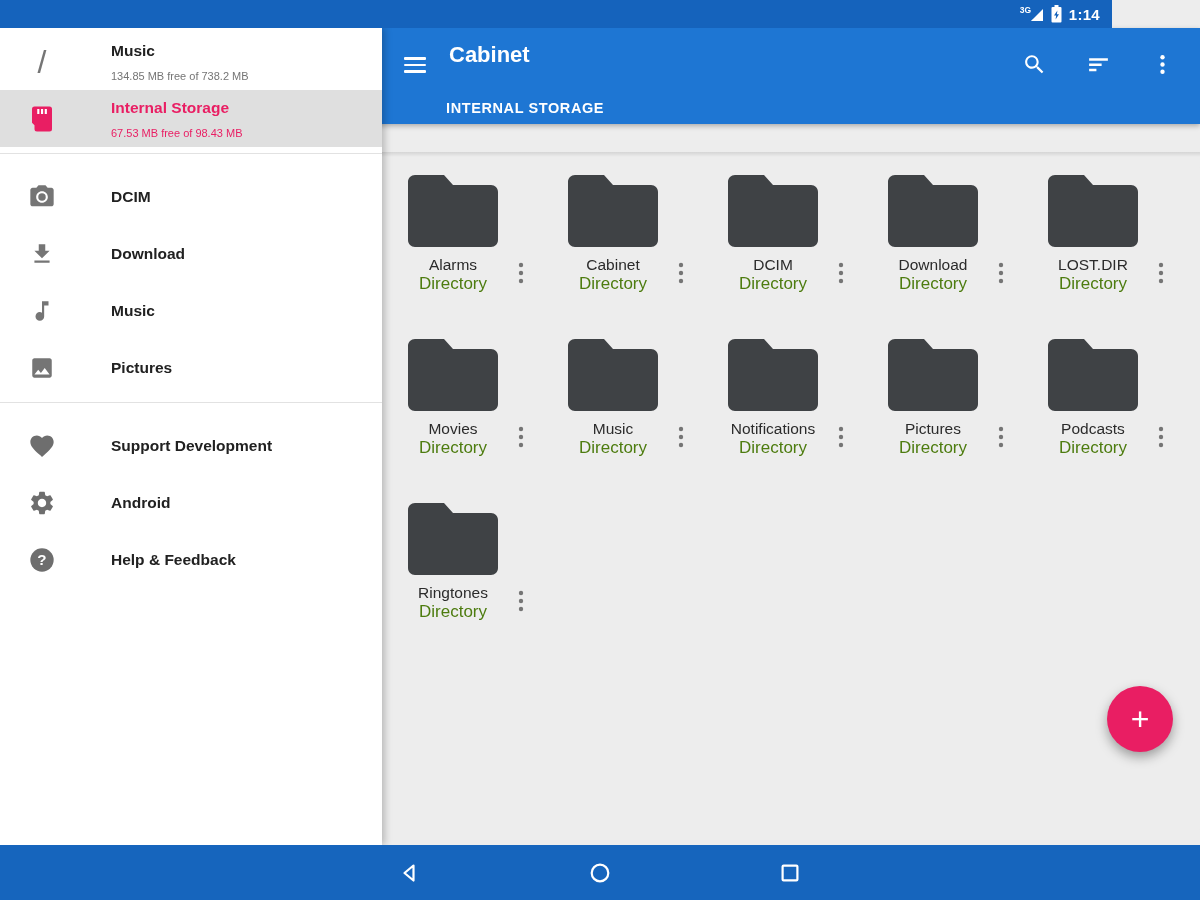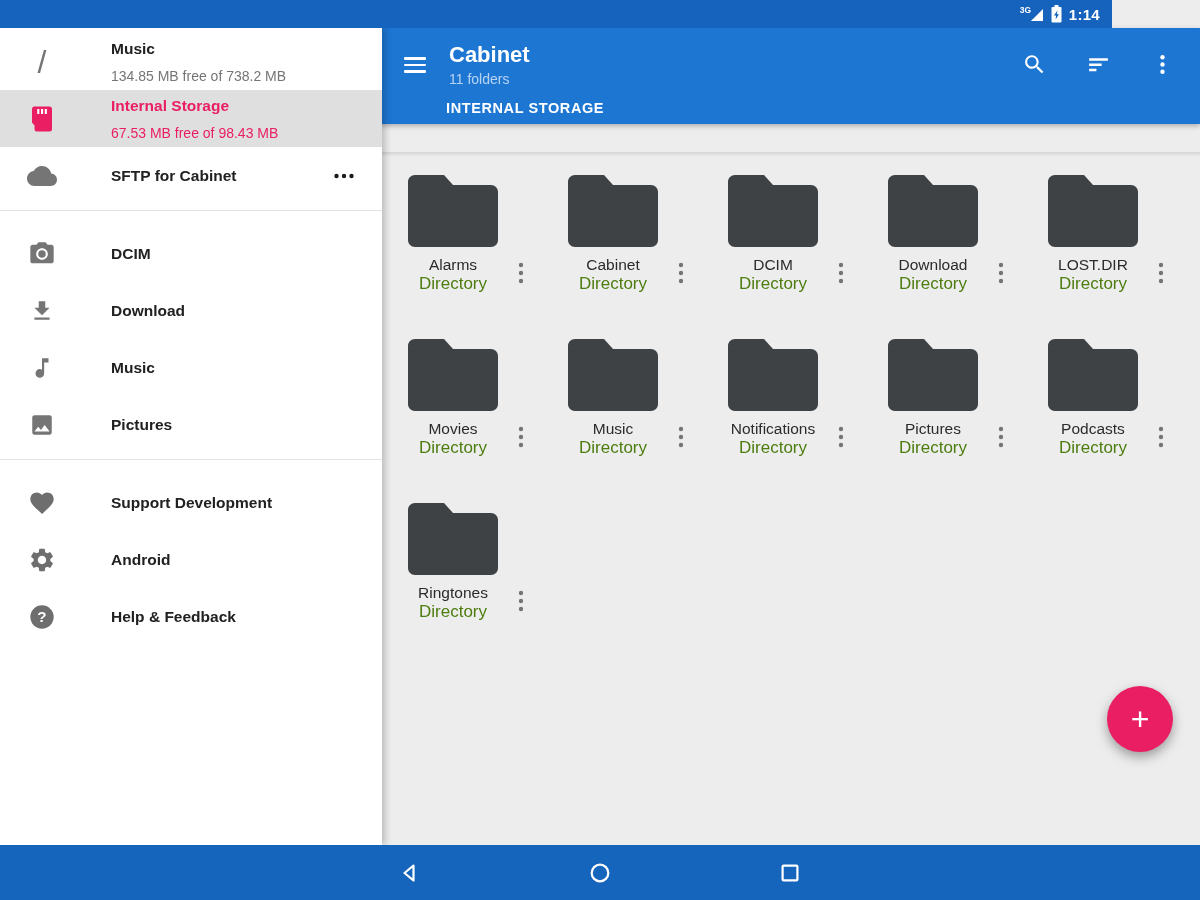--- a/index.html
+++ b/index.html
@@ -44,21 +44,21 @@
   .drawer{
     position:absolute;left:0;top:28px;width:382px;bottom:55px;background:#fff;
     z-index:40;box-shadow:3px 0 7px rgba(0,0,0,.22);padding-top:5px;overflow:hidden;
   }
   .d-item{height:57px;display:flex;align-items:center;padding-left:25px;cursor:pointer;}
   .d-item.selected{background:var(--selected-bg,#DFDFDF);}
   .d-icon{width:34px;display:flex;align-items:center;justify-content:center;flex:0 0 auto;margin-right:52px;color:#757575;}
   .slash-glyph{font-size:32px;color:#757575;font-weight:400;line-height:1;}
   .d-text{display:flex;flex-direction:column;min-width:0;}
   .d-title{font-size:15.5px;font-weight:700;color:#212121;line-height:19px;}
-  .d-sub{font-size:14px;color:#757575;margin-top:10px;}
+  .d-sub{font-size:11px;color:#757575;margin-top:10px;}
   .d-item.selected .d-title,.d-item.selected .d-sub{color:var(--accent,#E91E63);}
   .d-overflow{margin-left:auto;margin-right:26px;display:flex;align-items:center;cursor:pointer;}
   .divider{height:1px;background:#E2E2E2;margin:6px 0;}
   .section-pad{padding-top:8px;}
   
   .content{position:absolute;left:382px;top:152px;right:0;bottom:55px;background:var(--content-bg,#EDEDED);z-index:10;border-radius:21px;}
   .content::before{content:"";position:absolute;left:0;top:0;right:0;height:5px;
     background:linear-gradient(rgba(0,0,0,.10),rgba(0,0,0,0));}
   .folder-grid{
     display:grid;grid-template-columns:repeat(5,160px);
@@ -112,21 +112,20 @@
     <div class="app-bar-row">
       <span class="icon-btn">
         <span class="burger">
             <i></i>
             <i></i>
             <i></i>
           </span>
       </span>
       <div class="title-block">
         <div class="app-title">Cabinet</div>
-        <div class="app-subtitle">11 folders</div>
       </div>
       <div class="actions">
         <span class="icon-btn">
           <svg width="25" height="25" viewBox="0 0 24 24">
               <path fill="#fff" d="M15.5 14h-.79l-.28-.27C15.41 12.59 16 11.11 16 9.5 16 5.91 13.09 3 9.5 3S3 5.91 3 9.5 5.91 16 9.5 16c1.61 0 3.09-.59 4.23-1.57l.27.28v.79l5 4.99L20.49 19l-4.99-5zm-6 0C7.01 14 5 11.99 5 9.5S7.01 5 9.5 5 14 7.01 14 9.5 11.99 14 9.5 14z"></path>
             </svg>
         </span>
         <span class="icon-btn">
           <svg width="25" height="25" viewBox="0 0 24 24">
               <path fill="#fff" d="M3 6h18v2.4H3zM3 11h12v2.4H3zM3 16h7v2.4H3z"></path>
@@ -170,39 +169,20 @@
               </g>
             </svg>
           </span>
           <div class="d-text">
             <span class="d-title">Internal Storage</span>
             <span class="d-sub">67.53 MB free of 98.43 MB</span>
           </div>
         </div>
       </div>
     <div id="conn-list">
-        <div class="d-item">
-          <span class="d-icon">
-            <svg width="30" height="30" viewBox="0 0 24 24">
-              <path fill="#757575" d="M19.35 10.04C18.67 6.59 15.64 4 12 4 9.11 4 6.6 5.64 5.35 8.04 2.34 8.36 0 10.91 0 14c0 3.31 2.69 6 6 6h13c2.76 0 5-2.24 5-5 0-2.64-2.05-4.78-4.65-4.96z"></path>
-            </svg>
-          </span>
-          <div class="d-text">
-            <span class="d-title">SFTP for Cabinet</span>
-          </div>
-          <span class="d-overflow">
-            <svg width="24" height="24" viewBox="0 0 24 24">
-              <g fill="#1a1a1a">
-                <circle cx="4.5" cy="12" r="2.2"></circle>
-                <circle cx="12" cy="12" r="2.2"></circle>
-                <circle cx="19.5" cy="12" r="2.2"></circle>
-              </g>
-            </svg>
-          </span>
-        </div>
       </div>
     <div class="divider"></div>
     <div class="section-pad" id="shortcut-list">
         <div class="d-item">
           <span class="d-icon">
             <svg width="28" height="28" viewBox="0 0 24 24">
               <path fill="#757575" d="M9 2L7.17 4H4c-1.1 0-2 .9-2 2v12c0 1.1.9 2 2 2h16c1.1 0 2-.9 2-2V6c0-1.1-.9-2-2-2h-3.17L15 2H9zm3 15c-2.76 0-5-2.24-5-5s2.24-5 5-5 5 2.24 5 5-2.24 5-5 5z"></path>
               <circle cx="12" cy="12" r="3.2" fill="#757575"></circle>
             </svg>
           </span>

